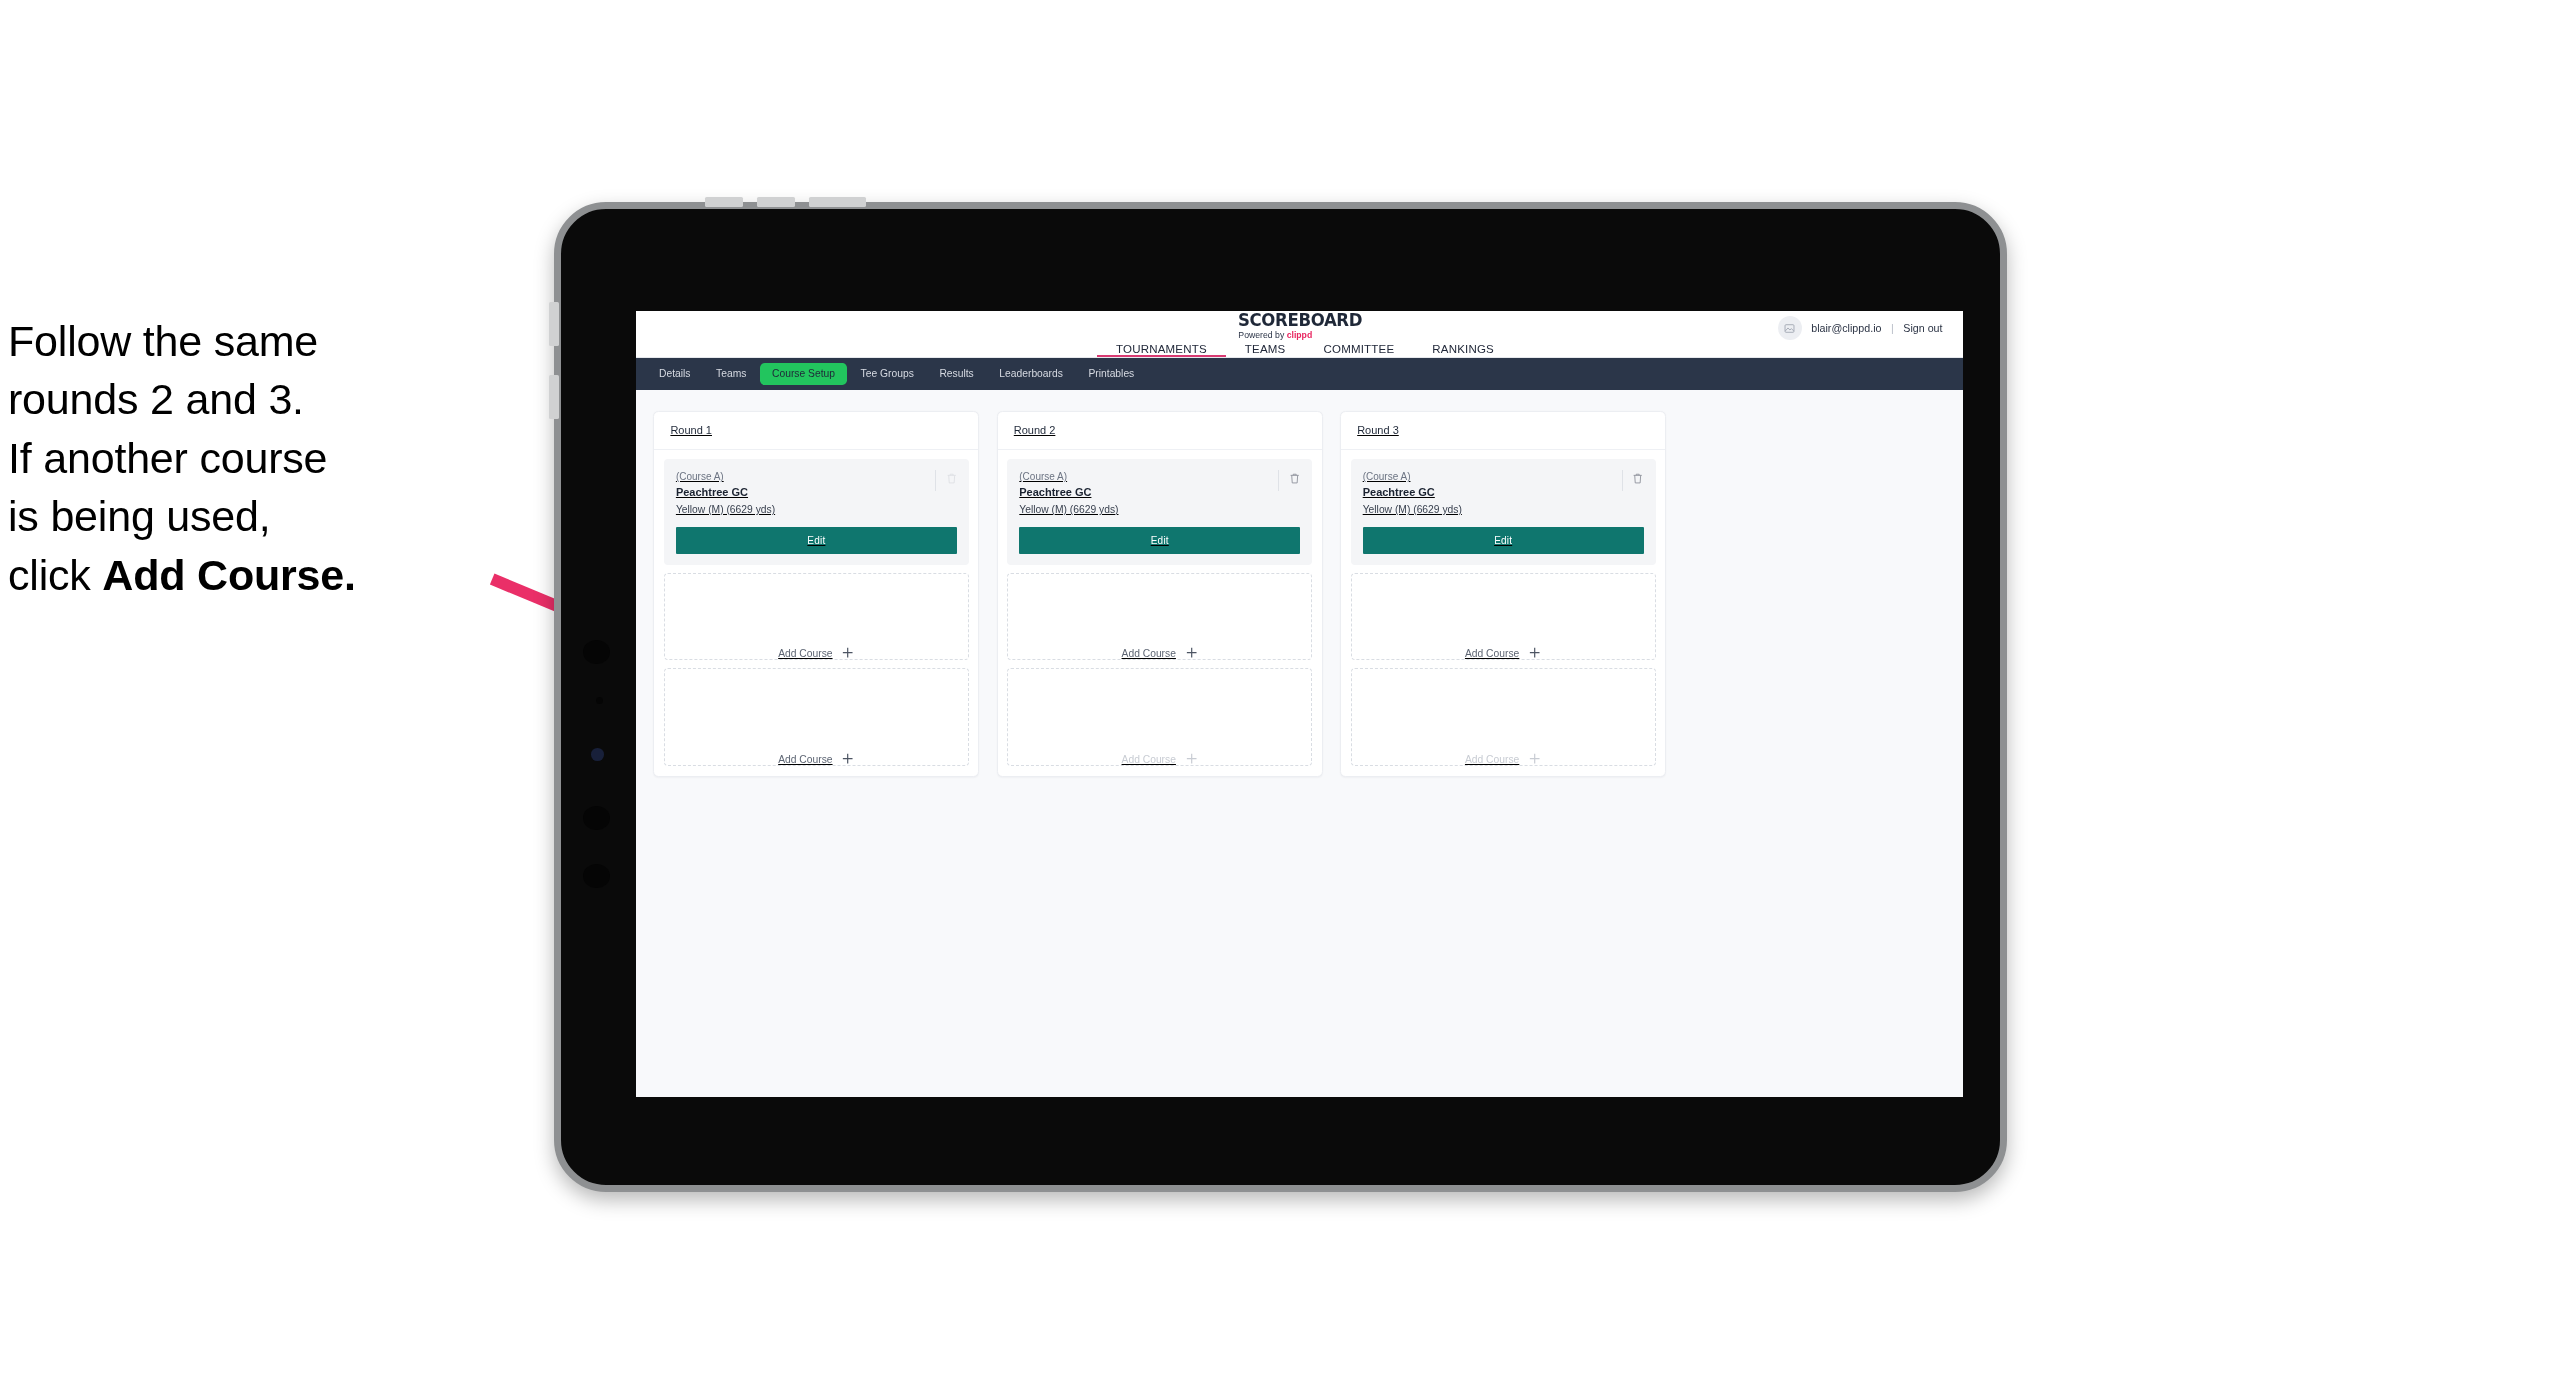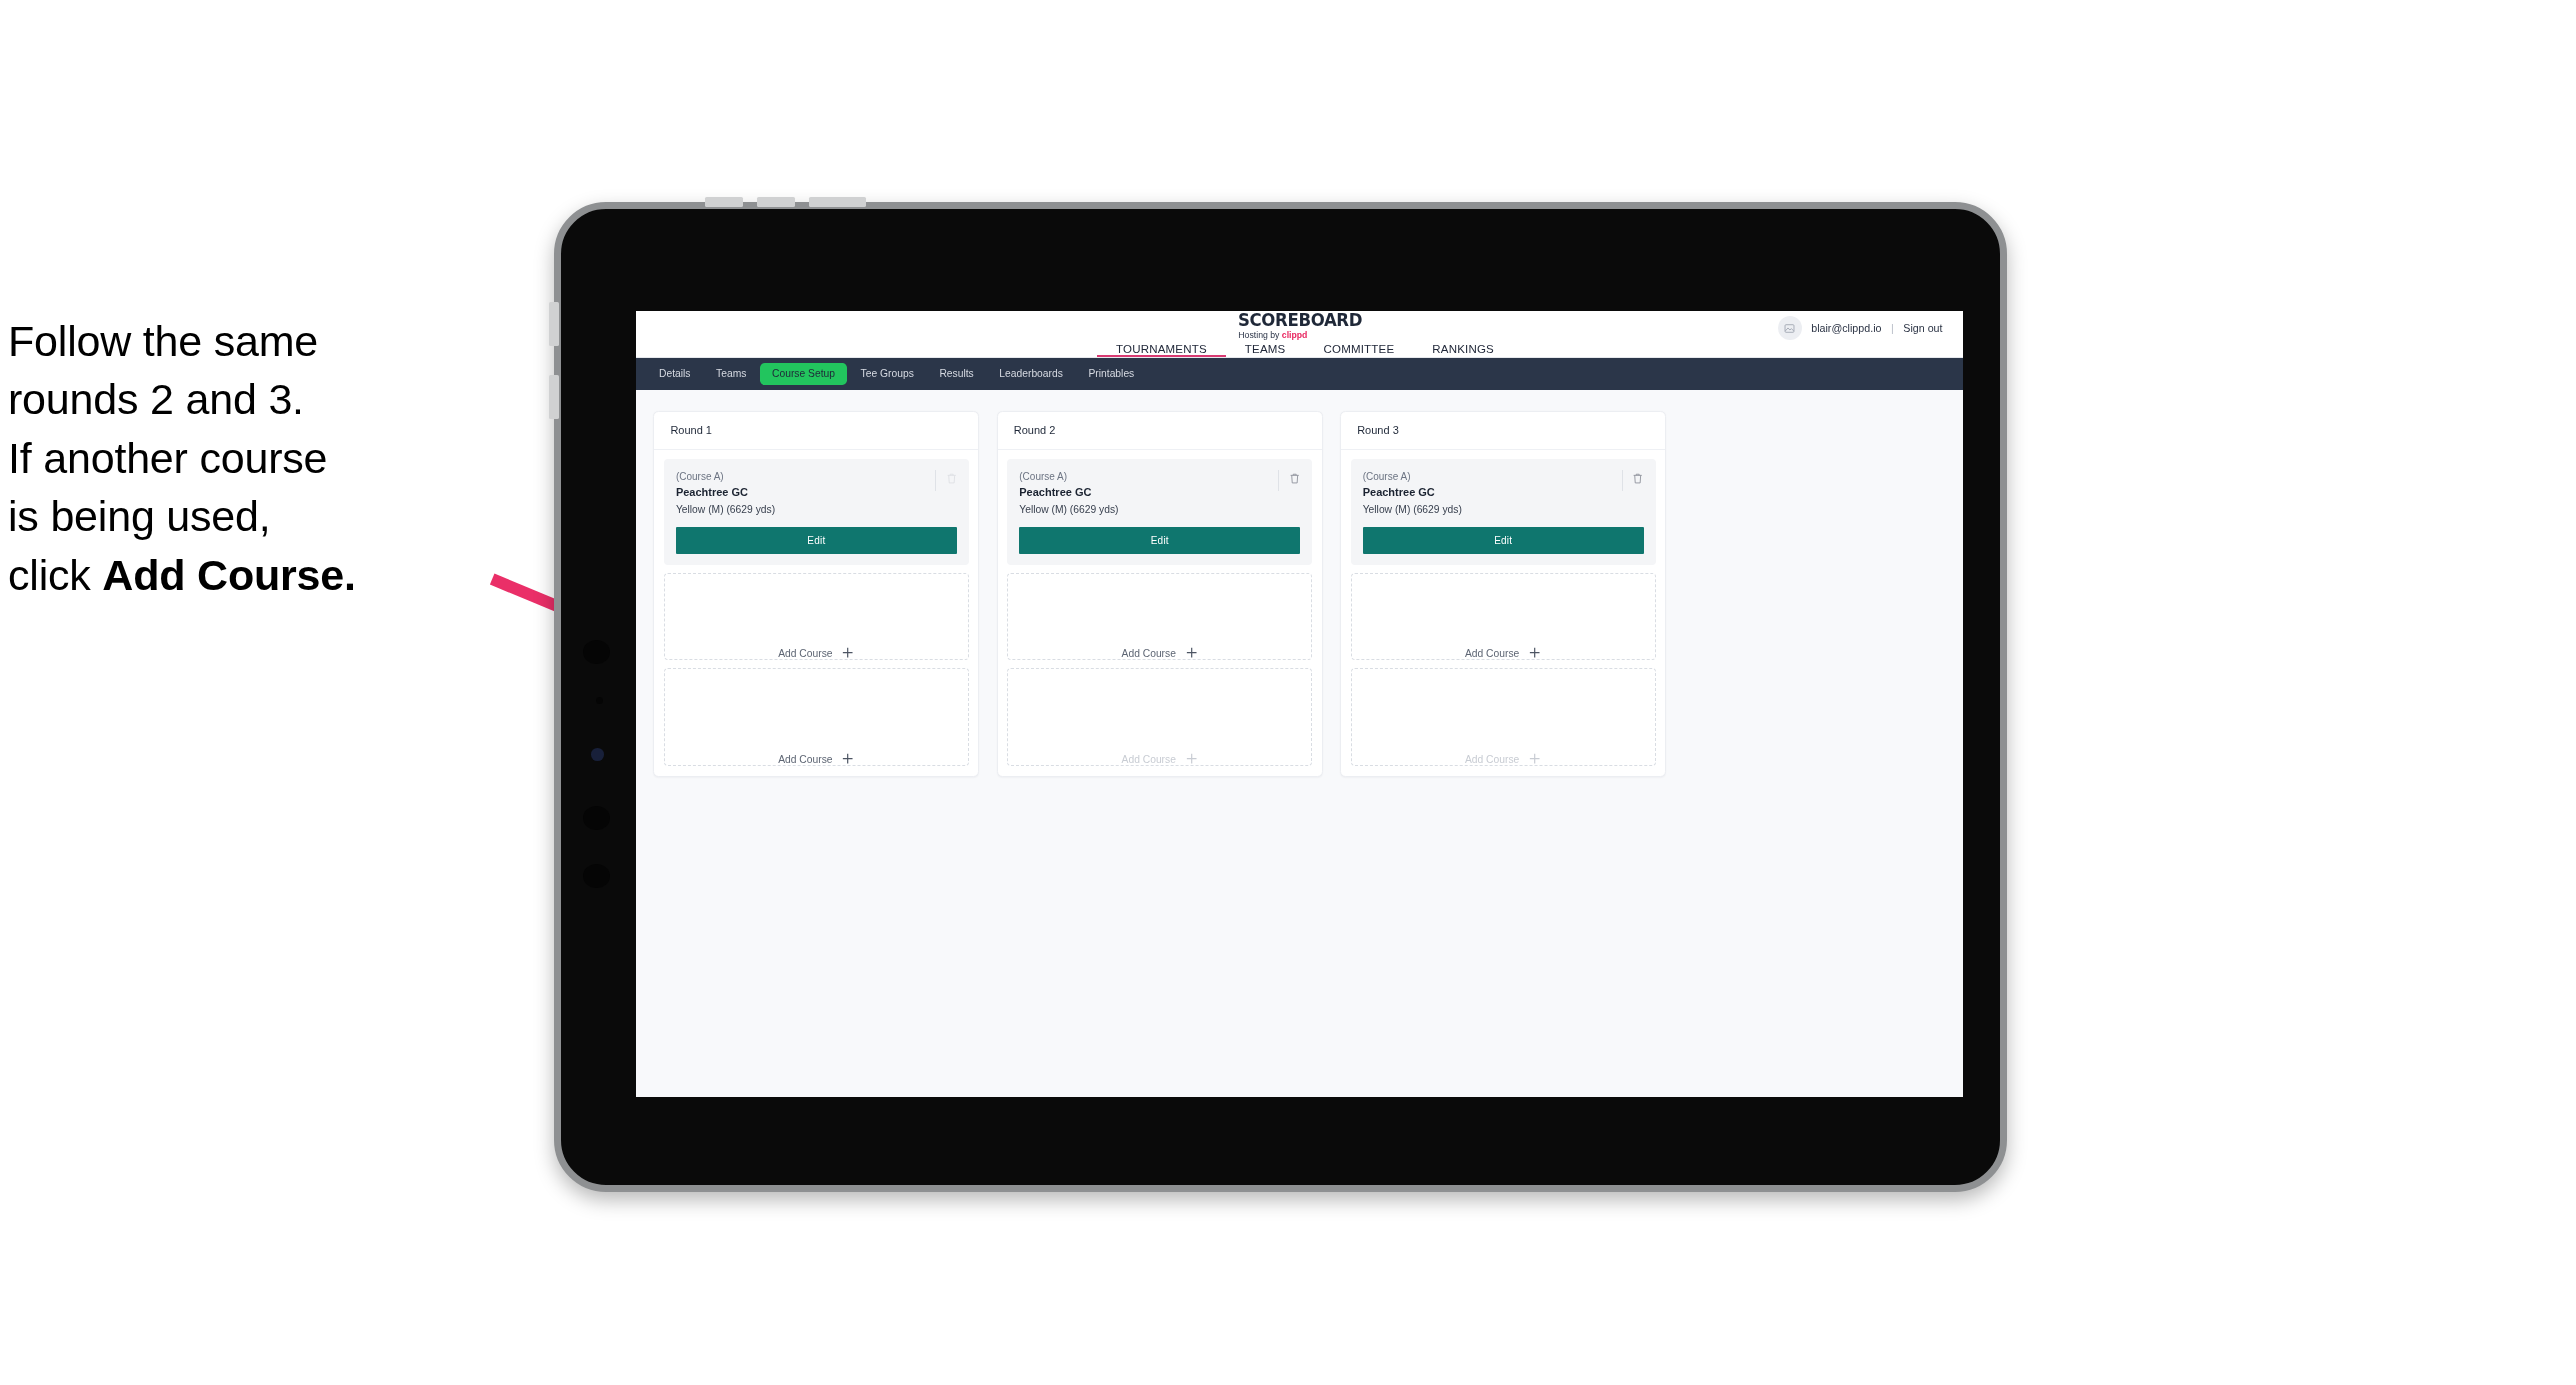--- a/index.html
+++ b/index.html
@@ -142,20 +142,21 @@
     padding: 5.5px 12px; border-radius: 4.7px; line-height: 1;
     white-space: nowrap;
   }
   .tabstrip .tab.active { background: #22c55e; color: #1f2838; font-weight: 400; }
 
   
   .rounds {
     display: flex; gap: 17.4px;
     padding: 20.5px 17.4px 0 17.4px;
     align-items: flex-start;
+    text-decoration: underline;
   }
   .round-col {
     width: 326px;
     background: #ffffff;
     border: 0.8px solid #eceef2;
     border-radius: 5.5px;
     box-shadow: 0 0.8px 1.6px rgba(16,24,40,0.04);
     overflow: hidden;
   }
   .round-head {
@@ -236,21 +237,21 @@
     <div class="sensor s2"></div>
     <div class="sensor s3"></div>
     <div class="sensor s4"></div>
     <div class="sensor s5"></div>
 
     <div class="viewport">
 
       <div class="topbar">
         <div class="brand">
           <div class="brand-title">SCOREBOARD</div>
-          <div class="brand-sub"><span>Hosting by </span><span class="clippd">clippd</span></div>
+          <div class="brand-sub"><span>Powered by </span><span class="clippd">clippd</span></div>
         </div>
 
         <nav class="mainnav">
           <a class="active" href="#">TOURNAMENTS</a>
           <a href="#">TEAMS</a>
           <a href="#">COMMITTEE</a>
           <a href="#">RANKINGS</a>
         </nav>
 
         <div class="account">

